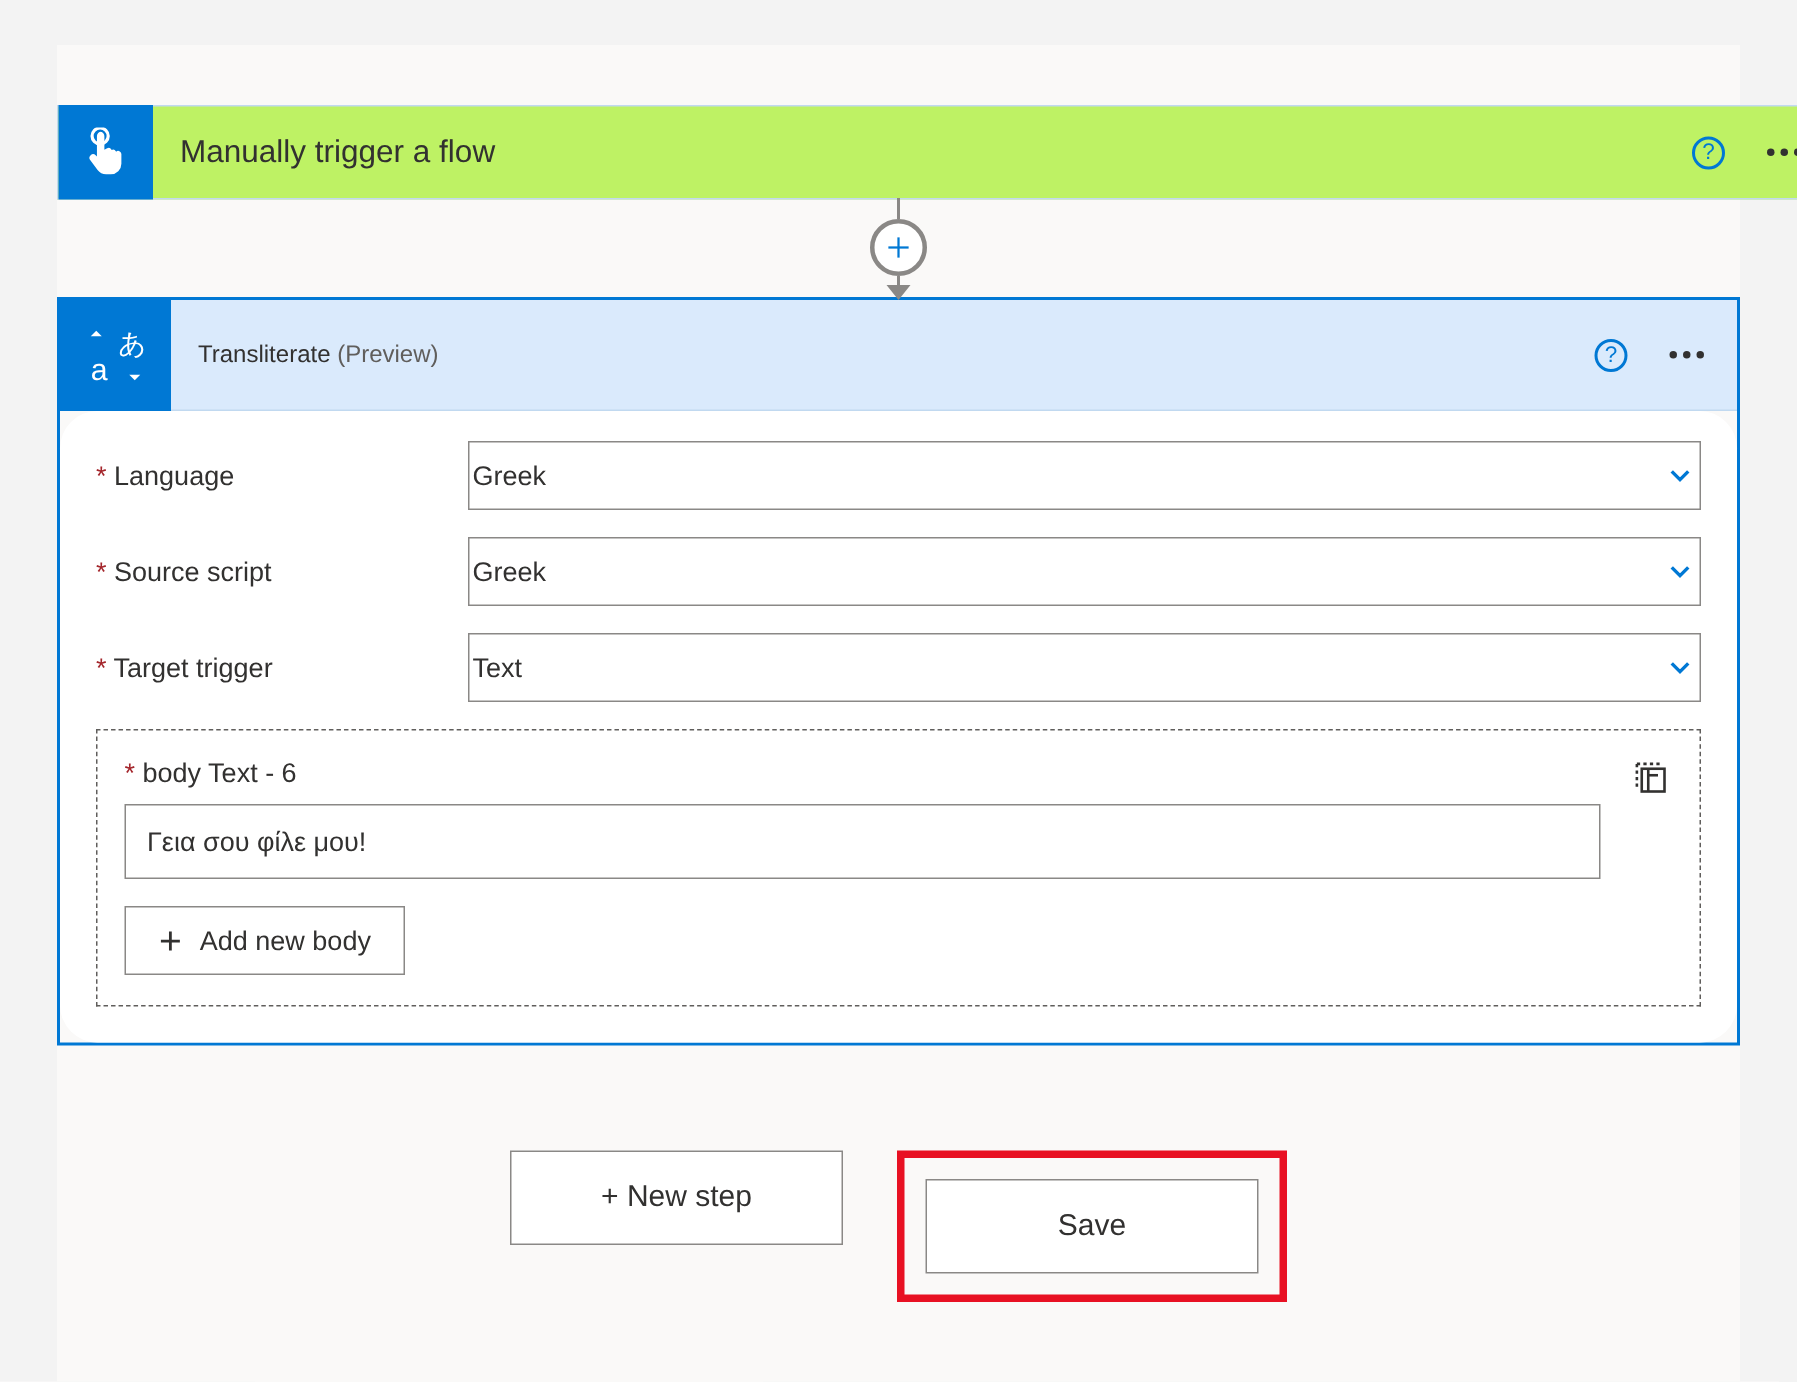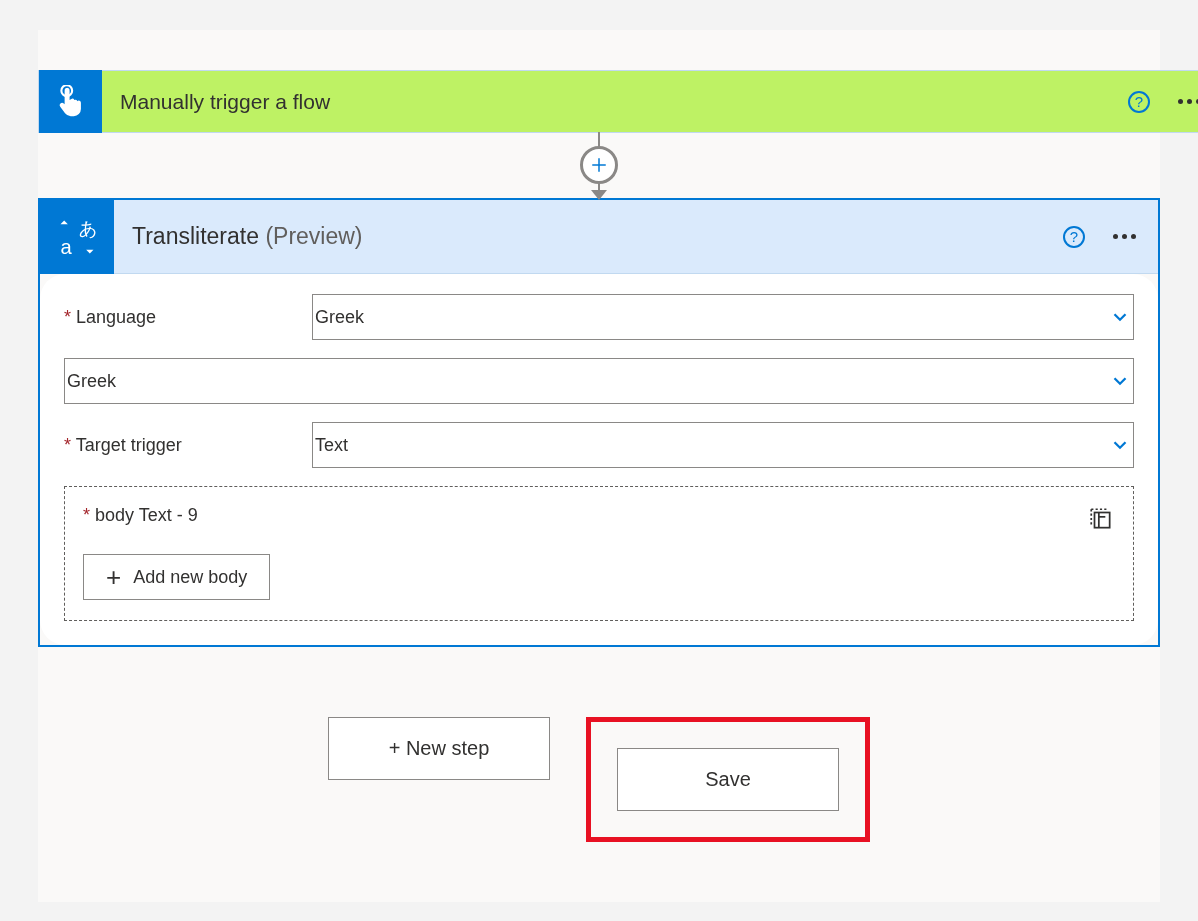--- a/index.html
+++ b/index.html
@@ -135,21 +135,21 @@
       height: 74px;
       background: #0078d4;
       display: flex;
       align-items: center;
       justify-content: center;
       flex-shrink: 0;
     }
     .action-title-wrap {
       padding-left: 18px;
       flex: 1;
-      font-size: 23px;
+      font-size: 16px;
       color: #323130;
     }
     .preview-label {
       color: #605e5c;
     }
     .action-body {
       background: #fff;
       padding: 20px 24px 24px 24px;
       border-radius: 25px;
     }
@@ -249,21 +249,21 @@
       background: #fff;
       font-size: 20px;
       color: #323130;
       cursor: pointer;
       display: flex;
       align-items: center;
       justify-content: center;
     }
     .highlight-box {
       border: 5px solid #e81123;
-      padding: 26px;
+      padding: 14px;
       display: inline-flex;
     }
   </style>
 </head>
 <body>
 
 <div class="canvas">
 
   <div class="trigger-card">
     <div class="trigger-icon">
@@ -325,20 +325,23 @@
         </div>
         <div class="field-select">
           <span>Greek</span>
           <svg class="chevron" width="22" height="22" viewBox="0 0 24 24" fill="none" stroke="#0078d4" stroke-width="2.5">
               <polyline points="6 9 12 15 18 9"></polyline>
             </svg>
         </div>
       </div>
 
       <div class="field-row">
+        <div class="field-label-wrap">
+          <span class="req">*</span> <span>Source script</span>
+        </div>
         <div class="field-select">
           <span>Greek</span>
           <svg class="chevron" width="22" height="22" viewBox="0 0 24 24" fill="none" stroke="#0078d4" stroke-width="2.5">
               <polyline points="6 9 12 15 18 9"></polyline>
             </svg>
         </div>
       </div>
 
       <div class="field-row">
         <div class="field-label-wrap">
@@ -349,22 +352,23 @@
           <svg class="chevron" width="22" height="22" viewBox="0 0 24 24" fill="none" stroke="#0078d4" stroke-width="2.5">
               <polyline points="6 9 12 15 18 9"></polyline>
             </svg>
         </div>
       </div>
 
       <div class="array-box">
         <div class="array-top">
           <div class="array-left">
             <div class="array-label">
-              <span class="req">*</span> <span>body Text - 9</span>
+              <span class="req">*</span> <span>body Text - 6</span>
             </div>
+            <input class="array-input" value="Γεια σου φίλε μου!" style="">
           </div>
           <div class="array-toggle-icon">
             <svg width="26" height="26" viewBox="0 0 24 24" fill="none" stroke="#323130" stroke-width="1.6">
               <rect x="6" y="6" width="14" height="14"></rect>
               <line x1="10" y1="10" x2="16" y2="10"></line>
               <line x1="10" y1="6" x2="10" y2="20"></line>
               <path d="M3 3 L3 17 M3 3 L17 3" stroke-dasharray="2 2"></path>
             </svg>
           </div>
         </div>

